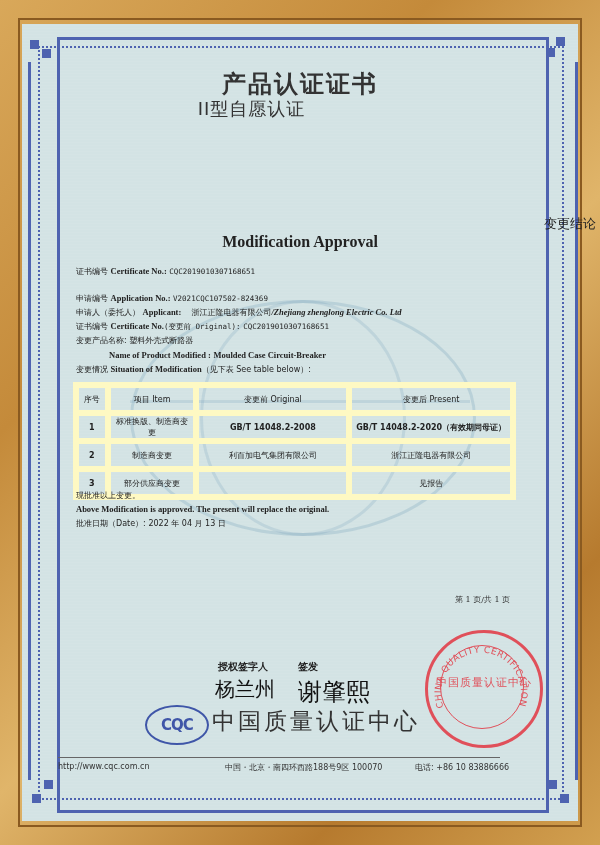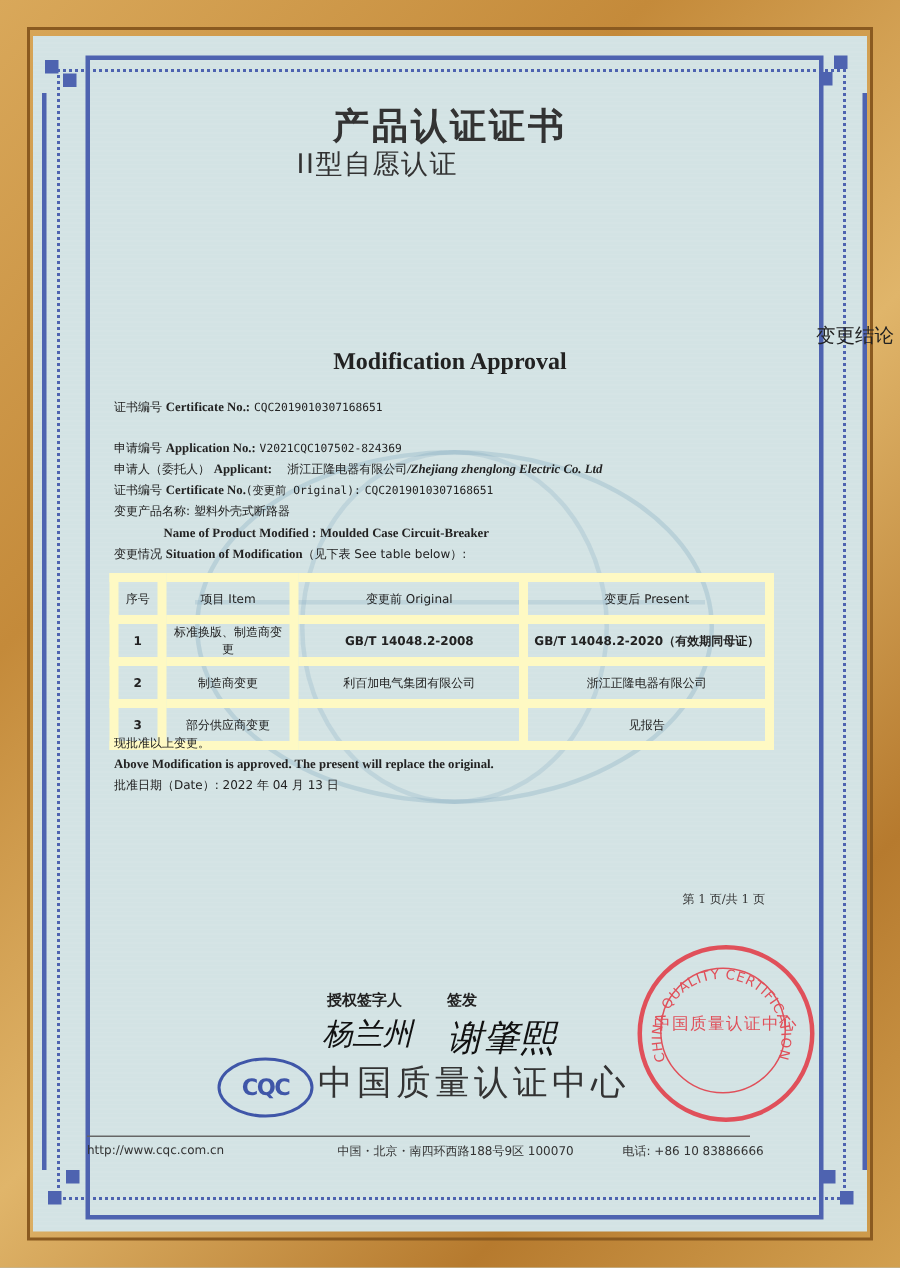--- a/index.html
+++ b/index.html
@@ -26,21 +26,21 @@
 
   table.mod { position:absolute; left:73px; top:382px; width:443px; border-collapse:collapse; font-size:8px; font-family:"DejaVu Sans", sans-serif; color:#222; }
   table.mod td, table.mod th { border:6px solid #fef9c3; text-align:center; font-weight:normal; padding:0 2px; }
   table.mod th { height:22px; }
   table.mod td { height:22px; }
   table.mod .sn { font-weight:bold; }
   table.mod .bold { font-weight:bold; }
 
   .page-no { position:absolute; left:455px; top:594px; font-size:8px; color:#333; font-family:"DejaVu Serif", serif; }
   .sign-label { position:absolute; top:660px; font-size:10px; font-weight:bold; color:#222; font-family:"DejaVu Sans", sans-serif; }
-  .signature { position:absolute; top:676px; font-size:24px; color:#111; font-family:"DejaVu Serif", serif; font-style:italic; }
+  .signature { position:absolute; top:676px; font-size:24px; color:#111; font-family:"DejaVu Serif", serif; }
   .cqc-logo { position:absolute; left:145px; top:705px; width:60px; height:36px; border:2px solid #3f56a8; border-radius:50%; display:flex; align-items:center; justify-content:center; }
   .cqc-logo span { font-family:"DejaVu Sans", sans-serif; font-weight:bold; color:#3f56a8; font-size:15px; letter-spacing:-1px; }
   .org-name { position:absolute; left:212px; top:706px; font-family:"DejaVu Sans", sans-serif; font-size:23px; color:#333; letter-spacing:3px; }
   .seal { position:absolute; left:425px; top:630px; width:112px; height:112px; border-radius:50%; border:3px solid #e0505a; }
   .seal-inner { position:absolute; left:12px; top:12px; width:82px; height:82px; border-radius:50%; border:1.5px solid #e0505a; }
   .seal svg { position:absolute; left:-3px; top:-3px; }
   .seal-cn { position:absolute; left:0; width:112px; top:42px; text-align:center; color:#e0505a; font-size:11px; font-family:"DejaVu Serif", serif; letter-spacing:1px; }
   .footer-rule { position:absolute; left:58px; top:757px; width:442px; border-top:1.5px solid #666; }
   .footer { position:absolute; top:762px; font-size:8px; color:#333; font-family:"DejaVu Sans", sans-serif; white-space:nowrap;text-align:center; }
 </style>

